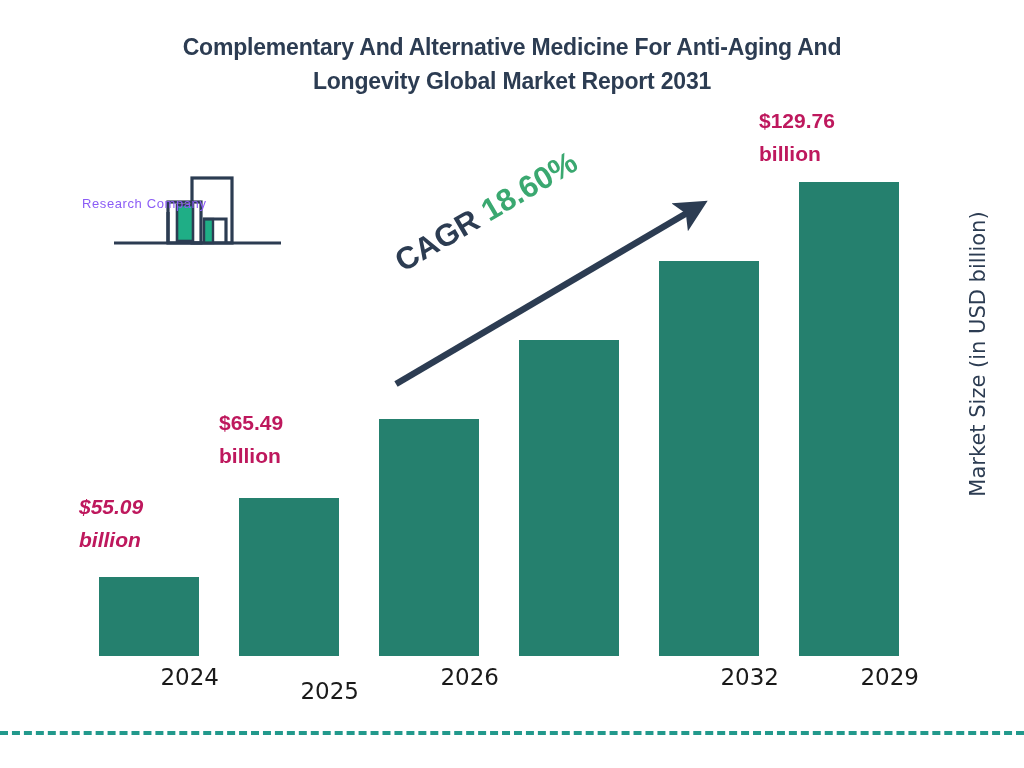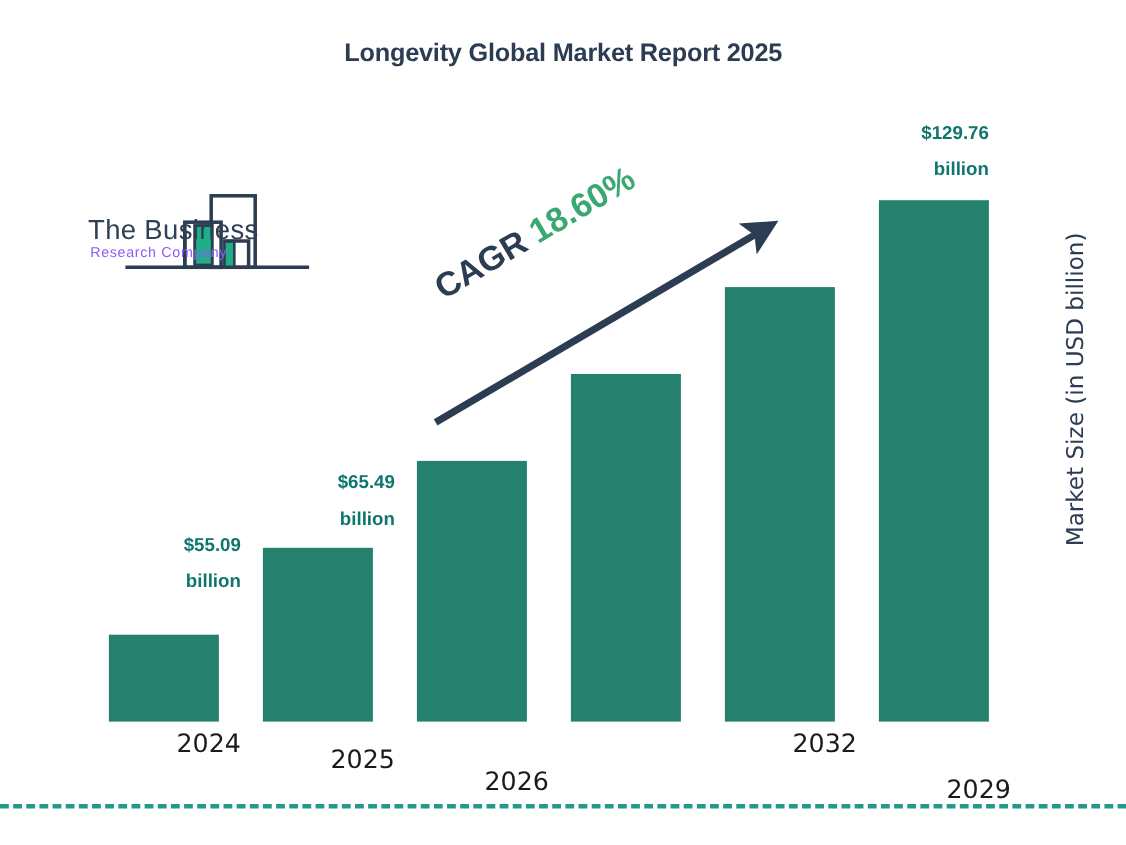--- a/index.html
+++ b/index.html
@@ -63,24 +63,24 @@
     position:absolute;
     left:0; top:0; width:1024px; height:768px;
   }
   .bar{
     position:absolute;
     width:100px;
     background:#25806e;
   }
   .bar-label{
     position:absolute;
-    text-align:right;
-    font-size:17px;
+    text-align:left;
+    font-size:21px;
     font-weight:bold;
-    color:#0f766e;
+    color:#be185d;
     line-height:33px;
     width:140px;
   }
   .xlabel{
     position:absolute;
     top:664px;
     width:140px;
     text-align:right;
     font-size:23px;
     color:#1a1a1a;
@@ -130,21 +130,22 @@
     width:1024px; height:0;
     border-top:4px dashed #22998c;
   }
 </style>
 </head>
 <body>
 
 <div id="stage">
 
   <div class="chart-title">
-    <div>Longevity Global Market Report 2025</div>
+    <div>Complementary And Alternative Medicine For Anti-Aging And</div>
+    <div>Longevity Global Market Report 2031</div>
   </div>
 
   <div class="logo">
     <svg class="logo-graphic" viewBox="0 0 210 80">
 
       <path d="M0 71 L205 71" stroke="#2c3c52" stroke-width="0" fill="none"></path>
 
       <rect x="116" y="6" width="40" height="65" fill="none" stroke="#2c3c52" stroke-width="3.2"></rect>
 
       <rect x="92" y="30" width="33" height="41" fill="none" stroke="#2c3c52" stroke-width="3.2"></rect>
@@ -153,52 +154,51 @@
 
       <rect x="128" y="47" width="9" height="24" fill="#1fae86" stroke="#2c3c52" stroke-width="2.4"></rect>
 
       <path d="M127 47 L150 47 L150 71" fill="none" stroke="#2c3c52" stroke-width="3.2"></path>
 
       <path d="M38 71 L205 71" fill="none" stroke="#2c3c52" stroke-width="3.2"></path>
 
       <path d="M92 40 L92 71" fill="none" stroke="#2c3c52" stroke-width="3.2"></path>
     </svg>
     <div class="logo-text">
-      <div class="logo-line1">The Business</div>
       <div class="logo-line2">Research Company</div>
     </div>
   </div>
 
   <div class="plot">
 
     <div class="bar" style="left:99px;  top:577px; height:79px;"></div>
     <div class="bar" style="left:239px; top:498px; height:158px;"></div>
     <div class="bar" style="left:379px; top:419px; height:237px;"></div>
     <div class="bar" style="left:519px; top:340px; height:316px;"></div>
     <div class="bar" style="left:659px; top:261px; height:395px;"></div>
     <div class="bar" style="left:799px; top:182px; height:474px;"></div>
 
-    <div class="bar-label" style="left:79px; top:479px;">
+    <div class="bar-label" style="left:79px; top:490px;font-style:italic;">
       <div>$55.09</div>
       <div>billion</div>
     </div>
-    <div class="bar-label" style="left:219px; top:422px;">
+    <div class="bar-label" style="left:219px; top:406px;">
       <div>$65.49</div>
       <div>billion</div>
     </div>
     <div class="bar-label" style="left:759px; top:104px;">
       <div>$129.76</div>
       <div>billion</div>
     </div>
 
     <div class="xlabel" style="left:79px;">2024</div>
     <div class="xlabel" style="left:219px;margin-top:14px;">2025</div>
-    <div class="xlabel" style="left:359px;margin-top:34px;">2026</div>
+    <div class="xlabel" style="left:359px;">2026</div>
     <div class="xlabel" style="left:639px;">2032</div>
-    <div class="xlabel" style="left:779px;margin-top:41px;">2029</div>
+    <div class="xlabel" style="left:779px;">2029</div>
 
     <svg class="arrow-svg" viewBox="0 0 340 210">
       <defs>
         <marker id="ah" markerWidth="5" markerHeight="5" refX="2.2" refY="2.5" orient="auto" markerUnits="strokeWidth">
           <path d="M0,0 L5,2.5 L0,5 L1.1,2.5 z" fill="#2c3c52"></path>
         </marker>
       </defs>
       <line x1="16" y1="194" x2="312" y2="20" stroke="#2c3c52" stroke-width="6.5" stroke-linecap="butt" marker-end="url(#ah)"></line>
     </svg>
 

